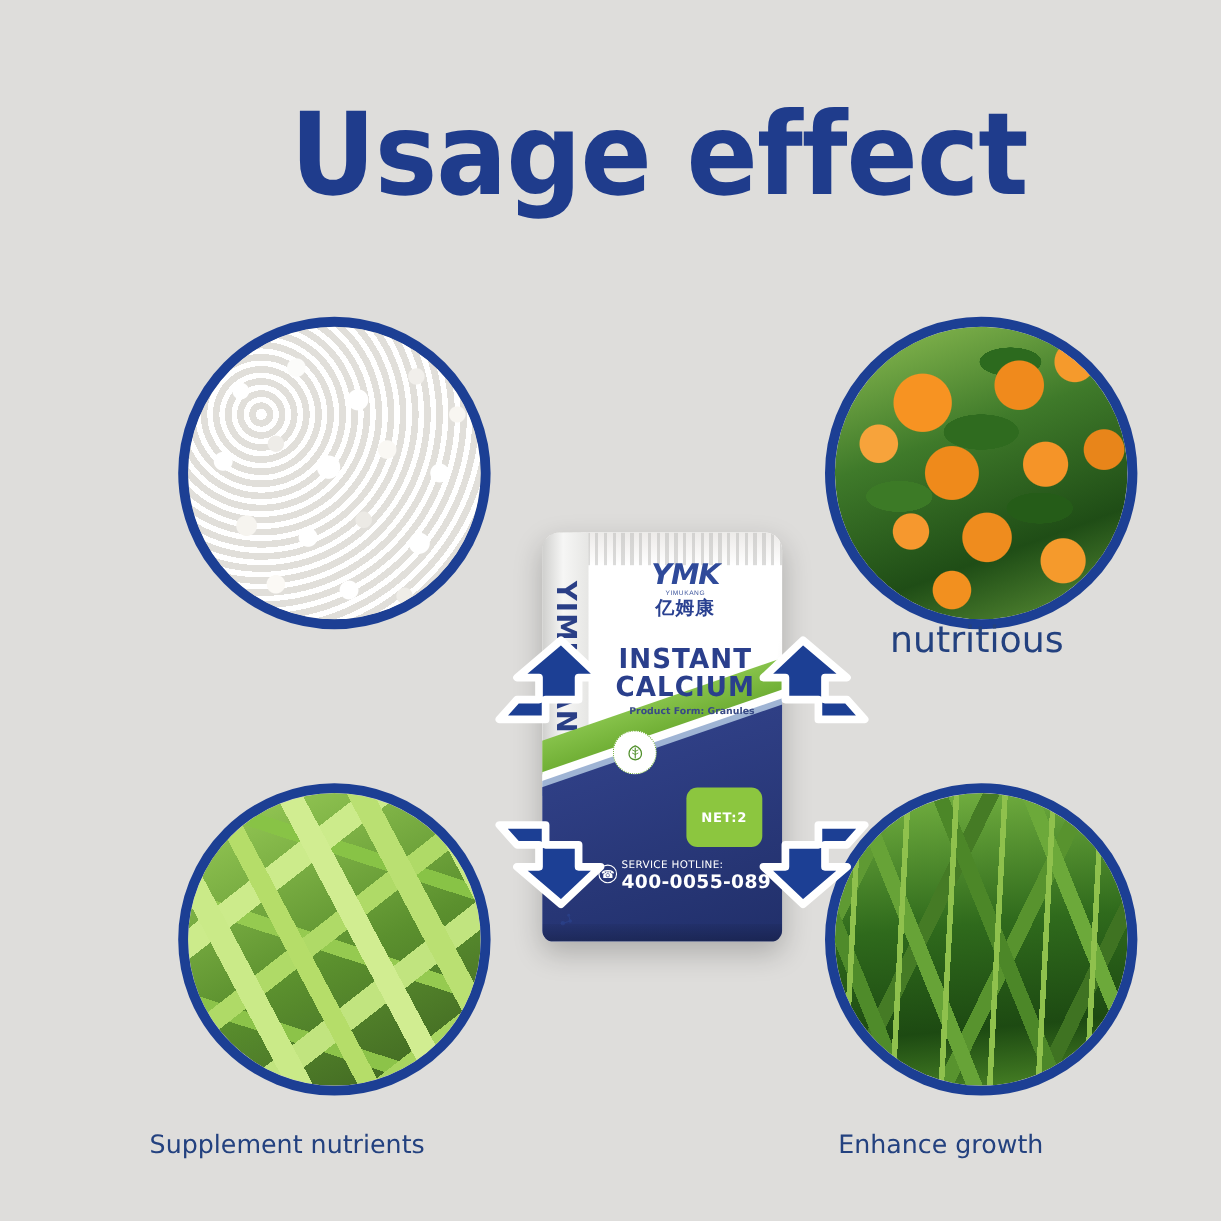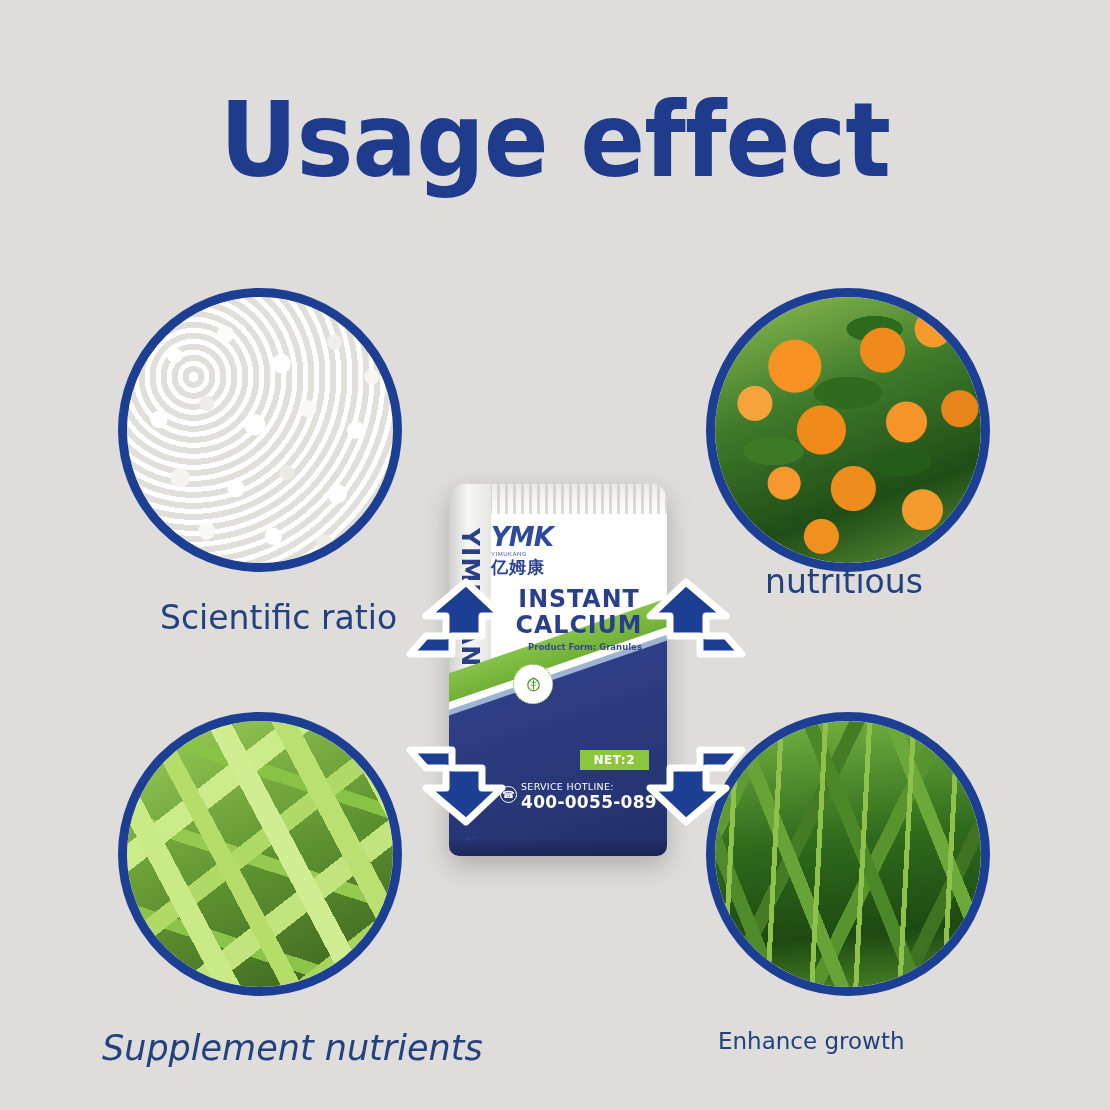--- a/index.html
+++ b/index.html
@@ -14,20 +14,21 @@
     background: #dedddb;
     font-family: "Liberation Sans", sans-serif;
     position: relative;
   }
 
   .stage {
     position: absolute;
     inset: 0;
     width: 934px;
     height: 1110px;
+    margin-left: 44px;
   }
 
   
   .page-title {
     position: absolute;
     top: 86px;
     left: 0;
     width: 1110px;
     text-align: center;
     font-family: "DejaVu Sans", sans-serif;
@@ -130,21 +131,21 @@
   .caption {
     position: absolute;
     font-family: "DejaVu Sans", sans-serif;
     font-size: 33px;
     font-weight: 400;
     color: #23417f;
     white-space: nowrap;
   }
   .cap-tl { left: 160px; top: 598px; }
   .cap-tr { left: 765px; top: 562px; }
-  .cap-bl { left: 102px; top: 1028px; font-size: 35px; font-style: italic; }
+  .cap-bl { left: 92px; top: 1028px; font-size: 23px; }
   .cap-br { left: 718px; top: 1028px; font-size: 23px; }
 
   
   .bag-wrap {
     position: absolute;
     left: 449px;
     top: 484px;
     width: 218px;
     height: 372px;
   }
@@ -203,21 +204,22 @@
     transform-origin: 50% 50%;
   }
   .band-navy  { top: 188px; height: 230px; background: linear-gradient(180deg,#2f3f85,#1f2d66); }
   .band-ltblue{ top: 176px; height: 13px;  background: #9fb4d4; }
   .band-white { top: 168px; height: 9px;   background: #ffffff; }
   .band-green { top: 140px; height: 29px;  background: linear-gradient(180deg,#86c24a,#6fae34); }
 
   
   .bag-logo {
     position: absolute;
-    left: 0; right: 0; top: 40px;
+    left: 0; right: 0; top: 26px;
+    text-align: center;
   }
   .logo-ymk {
     font-family: "DejaVu Sans", sans-serif;
     font-weight: 700;
     font-style: italic;
     font-size: 26px;
     letter-spacing: -1px;
     color: #2f4a9a;
     line-height: 1;
   }
@@ -278,22 +280,22 @@
   
   .net-badge {
     position: absolute;
     right: 18px;
     bottom: 86px;
     background: #8cc63f;
     color: #ffffff;
     font-family: "DejaVu Sans", sans-serif;
     font-weight: 700;
     font-size: 12px;
-    padding: 3px 14px;
-    border-radius: 0;
+    padding: 20px 14px;
+    border-radius: 10px;
     letter-spacing: .5px;
   }
   .hotline {
     position: absolute;
     right: 10px;
     bottom: 44px;
     display: flex;
     align-items: center;
     gap: 4px;
     color: #ffffff;
@@ -340,21 +342,20 @@
 </head>
 <body>
 
 <div class="stage">
 
   <div class="page-title">Usage effect</div>
 
   <div class="circle c-tl">
     <div class="photo ph-granules"></div>
   </div>
-  <div class="caption cap-tl">Scientific ratio</div>
 
   <div class="circle c-tr">
     <div class="photo ph-oranges"></div>
   </div>
   <div class="caption cap-tr">nutritious</div>
 
   <div class="circle c-bl">
     <div class="photo ph-soy"></div>
   </div>
   <div class="caption cap-bl">Supplement nutrients</div>

